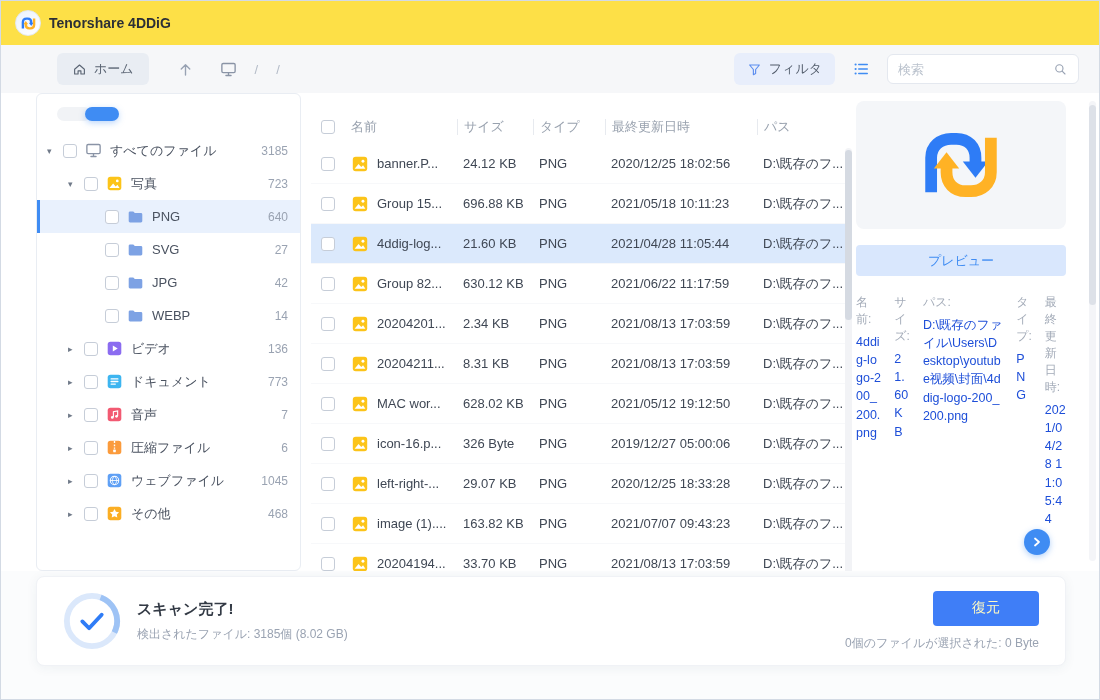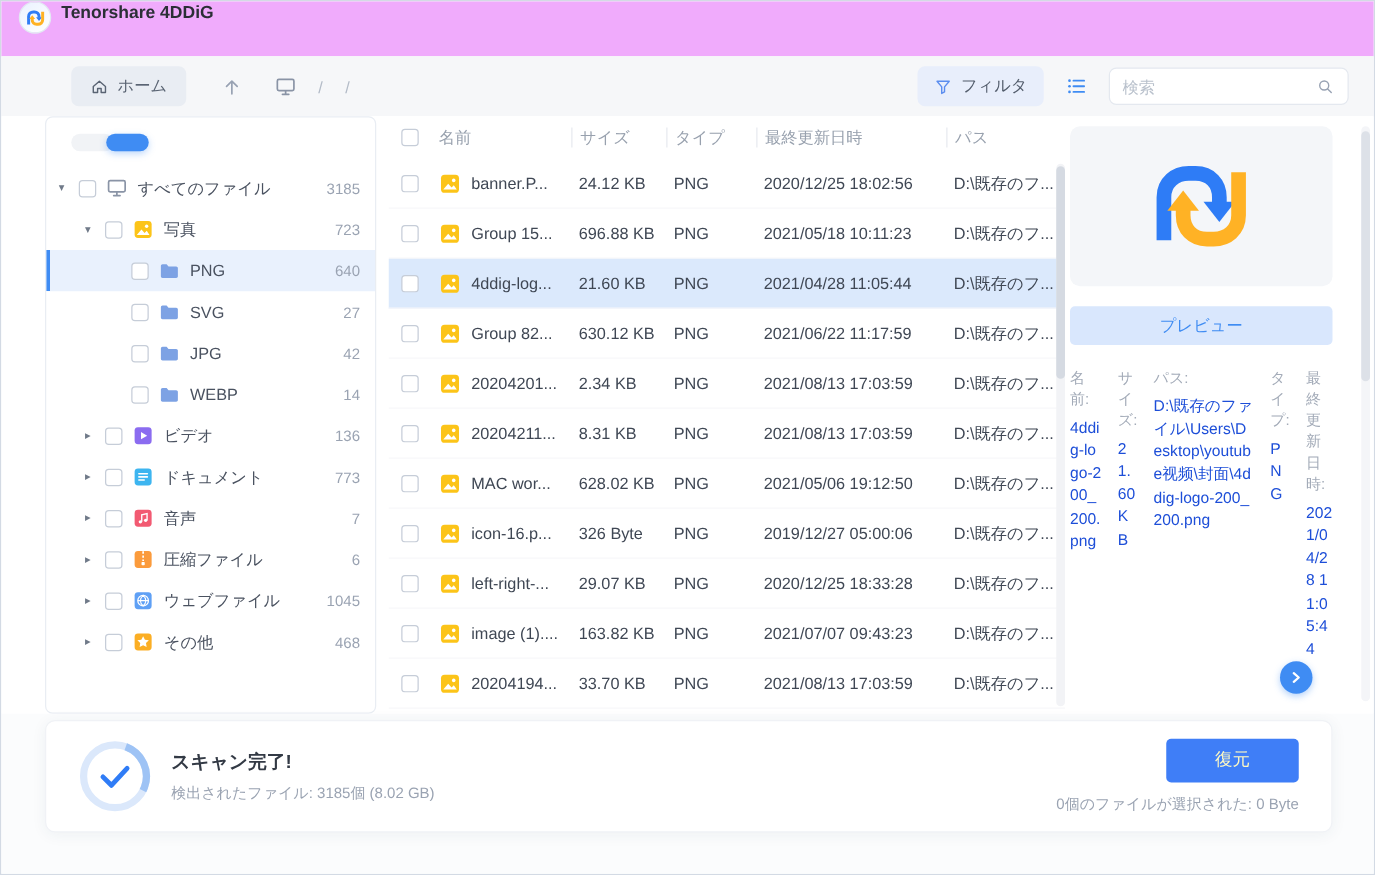--- a/index.html
+++ b/index.html
@@ -1,20 +1,20 @@
 <!DOCTYPE html>
 <html><head>
 <meta charset="utf-8">
 <style>
   *{box-sizing:border-box;margin:0;padding:0}
   body{margin:0;background:#eceff4;font-family:"Liberation Sans","DejaVu Sans",sans-serif}
   .window{position:relative;width:1100px;height:700px;background:#fff;border:1px solid #d3dae4;overflow:hidden}
 
   
-  .titlebar{height:44px;display:flex;align-items:flex-start;padding:0 10px 0 14px;background:#f0abfc}
+  .titlebar{height:44px;display:flex;align-items:center;padding:0 10px 0 14px;background:#fde047}
   .app-logo{width:26px;height:26px;border-radius:50%;background:linear-gradient(145deg,#eaf2ff,#fff);
     border:1px solid #e3e9f3;display:flex;align-items:center;justify-content:center;margin-right:8px}
   .app-logo svg{width:17px;height:15px}
   .app-name{font-size:14px;font-weight:700;color:#2b2f36}
   .tb-right{margin-left:auto;display:flex;align-items:center;gap:14px}
   .buy-btn{display:flex;cursor:pointer;margin-right:8px}
   .buy-main{background:linear-gradient(180deg,#ffb42a,#ff9b05);color:#fff;font-size:12px;padding:5px 12px;border-radius:3px 0 0 3px}
   .buy-badge{background:#39414f;width:26px;display:flex;align-items:center;justify-content:center;
     border-radius:0 3px 3px 0;color:#ffd24a;font-size:12px}
   .tb-icon{width:24px;height:24px;display:flex;align-items:center;justify-content:center;cursor:pointer;background:none;border:none}
@@ -56,21 +56,21 @@
   .tri{width:16px;font-size:9px;color:#707a89;flex:none}
   .cb{width:14px;height:14px;border:1.5px solid #c6cdd8;border-radius:3px;background:#fff;flex:none;display:inline-block;cursor:pointer}
   .tree-row .cb{margin-right:8px}
   .ic{display:inline-block}
   .ic svg{width:100%;height:100%;display:block}
   .tree-row .ic{width:17px;height:17px;flex:none;margin-right:8px}
   .lbl{flex:1;white-space:nowrap;overflow:hidden;text-overflow:ellipsis}
   .cnt{margin-left:8px;color:#9aa3b2;font-size:12px}
 
   
-  .filelist{position:absolute;left:310px;top:0;width:541px;height:478px;background:#fff}
+  .filelist{position:absolute;left:310px;top:17px;width:541px;height:478px;background:#fff}
   .t-head,.t-row{display:grid;grid-template-columns:34px 112px 76px 72px 152px 1fr;align-items:center}
   .t-head{height:34px;font-size:13px;color:#98a1ae}
   .hcell{padding:0 6px;display:flex;align-items:center;height:16px;white-space:nowrap;overflow:hidden}
   .hcell.sep{border-left:1px solid #e7eaef}
   .t-row{height:40px;font-size:13px;color:#3f4754;cursor:pointer;border-bottom:1px solid #f7f8fa}
   .t-row.selected{background:#dbe9fc}
   .cell{padding:0 6px;white-space:nowrap;overflow:hidden;text-overflow:ellipsis;min-width:0}
   .c-check{display:flex;justify-content:center}
   .c-name{display:flex;align-items:center;gap:8px}
   .c-name .ic{width:18px;height:18px;flex:none}
@@ -481,21 +481,21 @@
             <span class="cell c-name">
               <span class="ic">
                 <svg viewBox="0 0 20 20">
                   <use href="#sym-photo"></use>
                 </svg>
               </span>
               <span class="txt">MAC wor...</span>
             </span>
             <span class="cell c-size">628.02 KB</span>
             <span class="cell c-type">PNG</span>
-            <span class="cell c-mod">2021/05/06 19:12:50</span>
+            <span class="cell c-mod">2021/05/12 19:12:50</span>
             <span class="cell c-path">D:\既存のフ...</span>
           </div>
           <div class="t-row">
             <span class="cell c-check">
               <span class="cb"></span>
             </span>
             <span class="cell c-name">
               <span class="ic">
                 <svg viewBox="0 0 20 20">
                   <use href="#sym-photo"></use>

